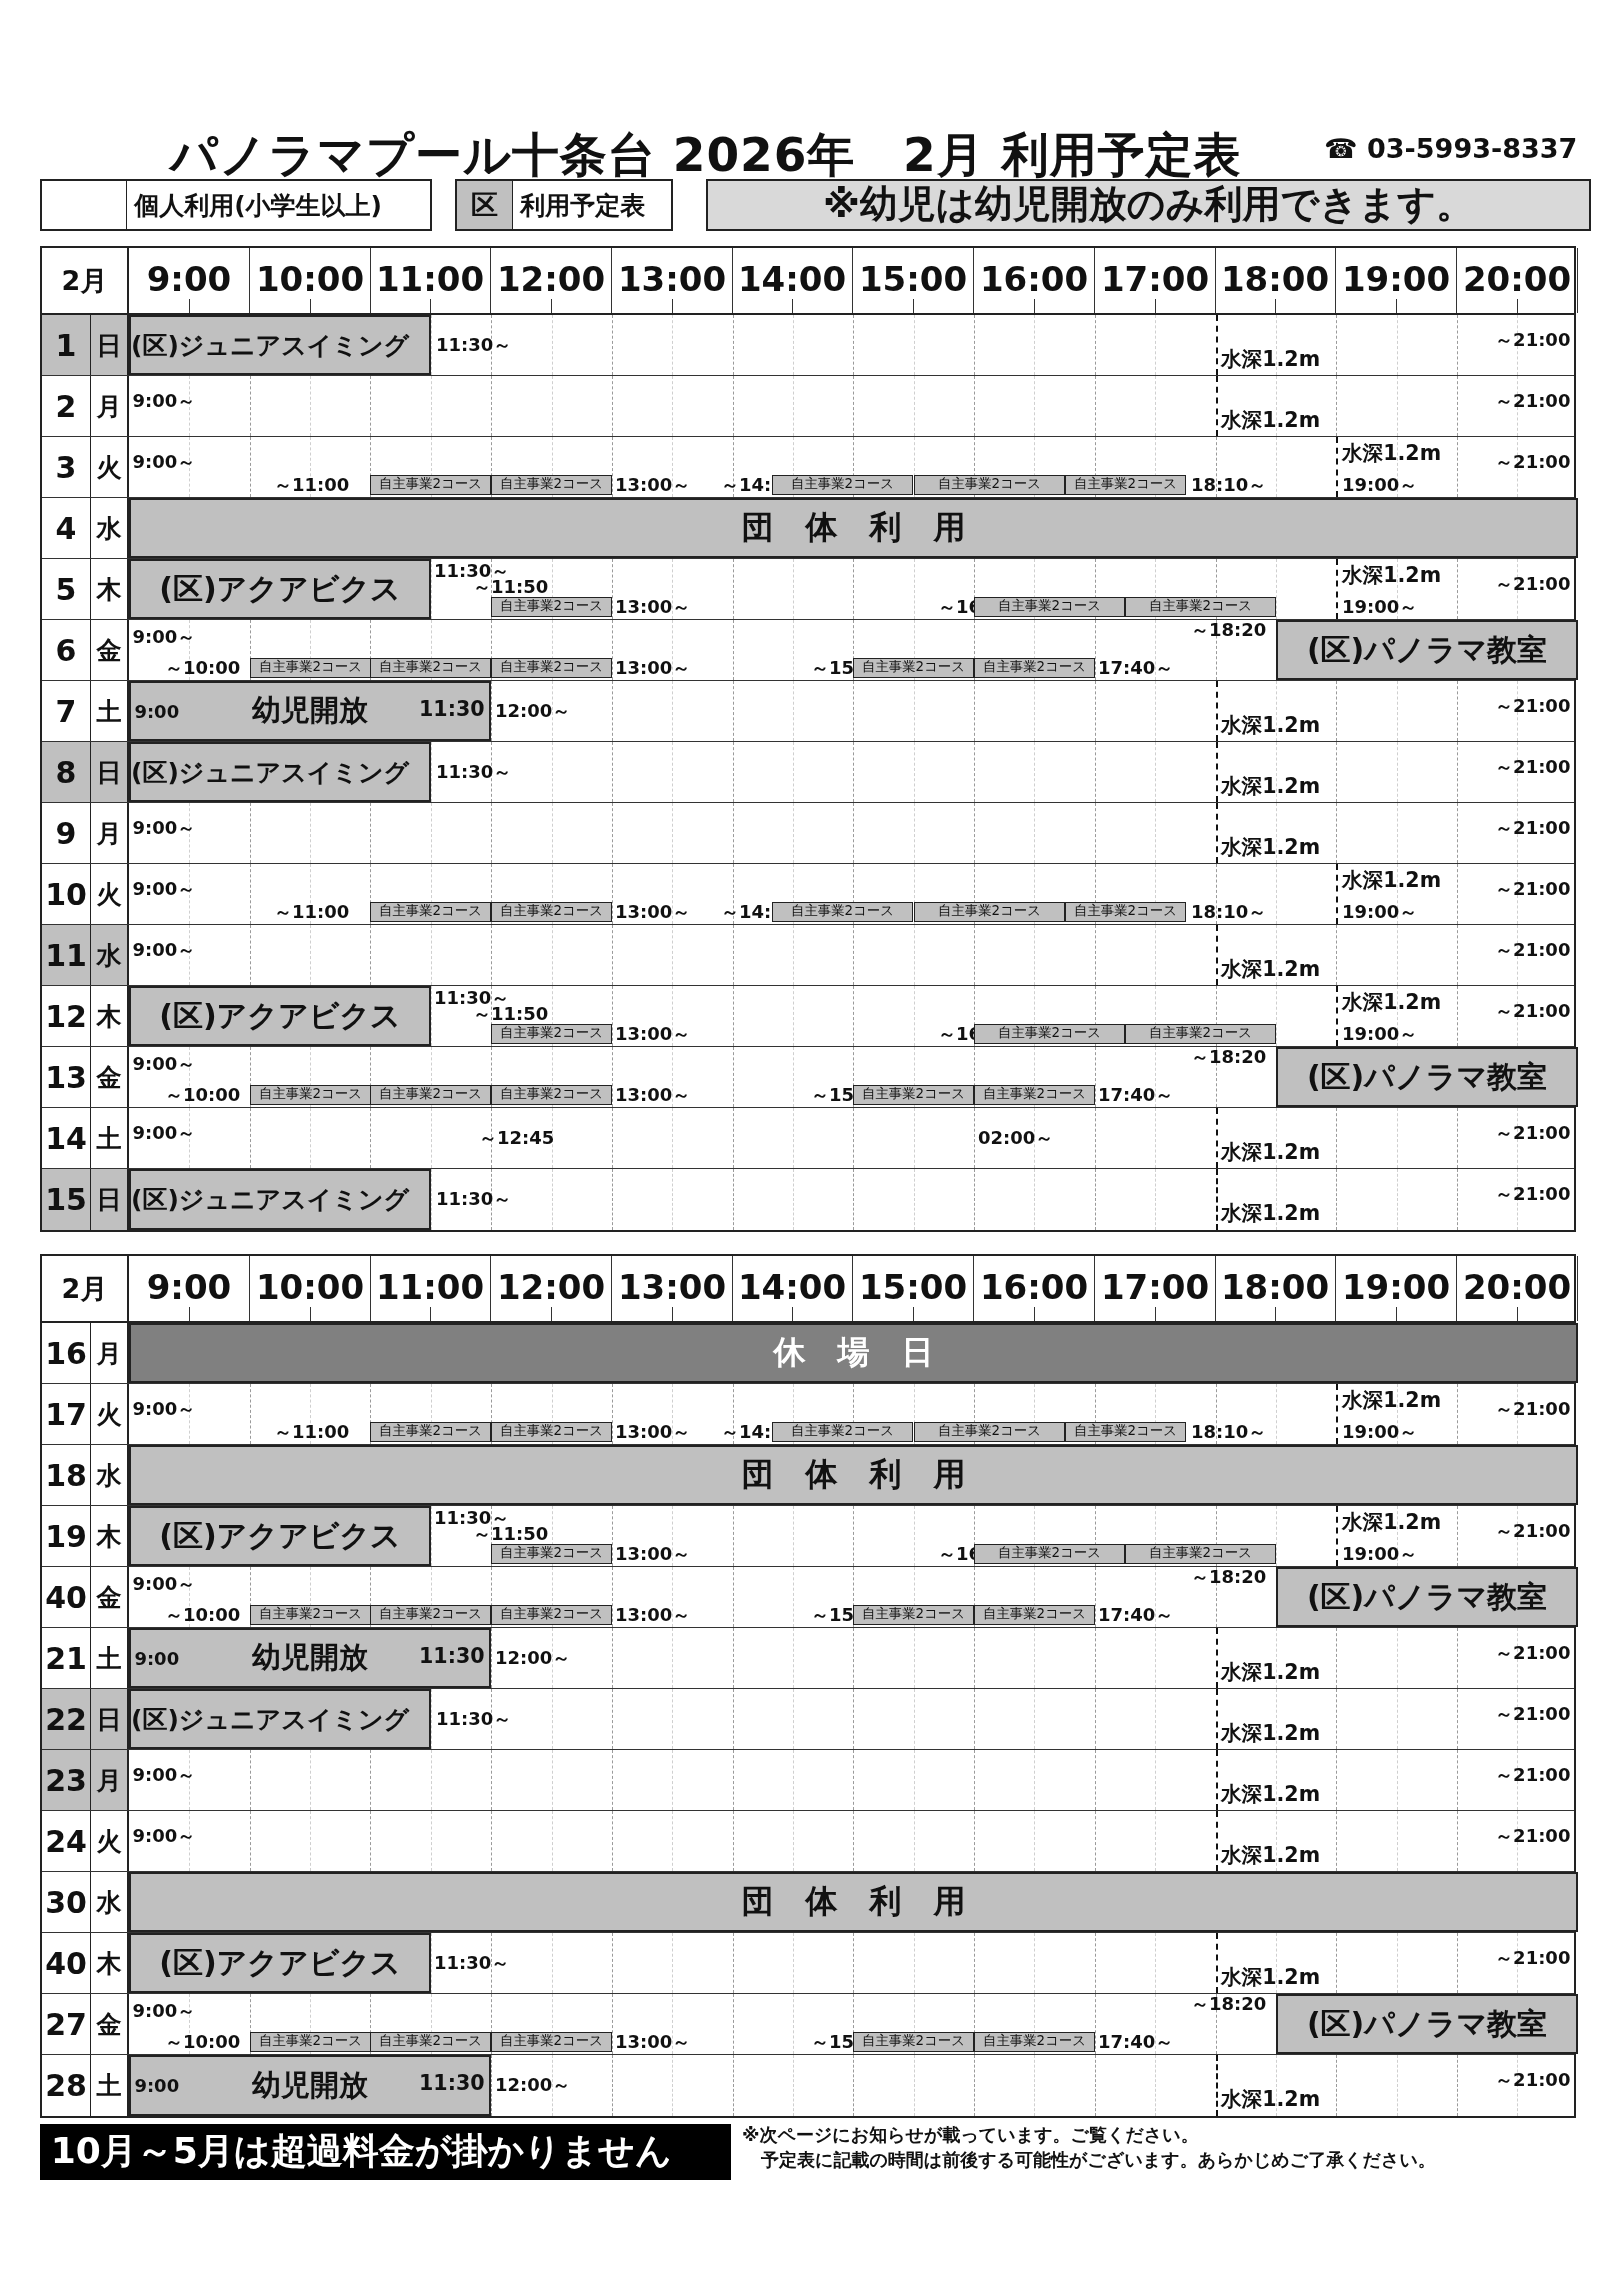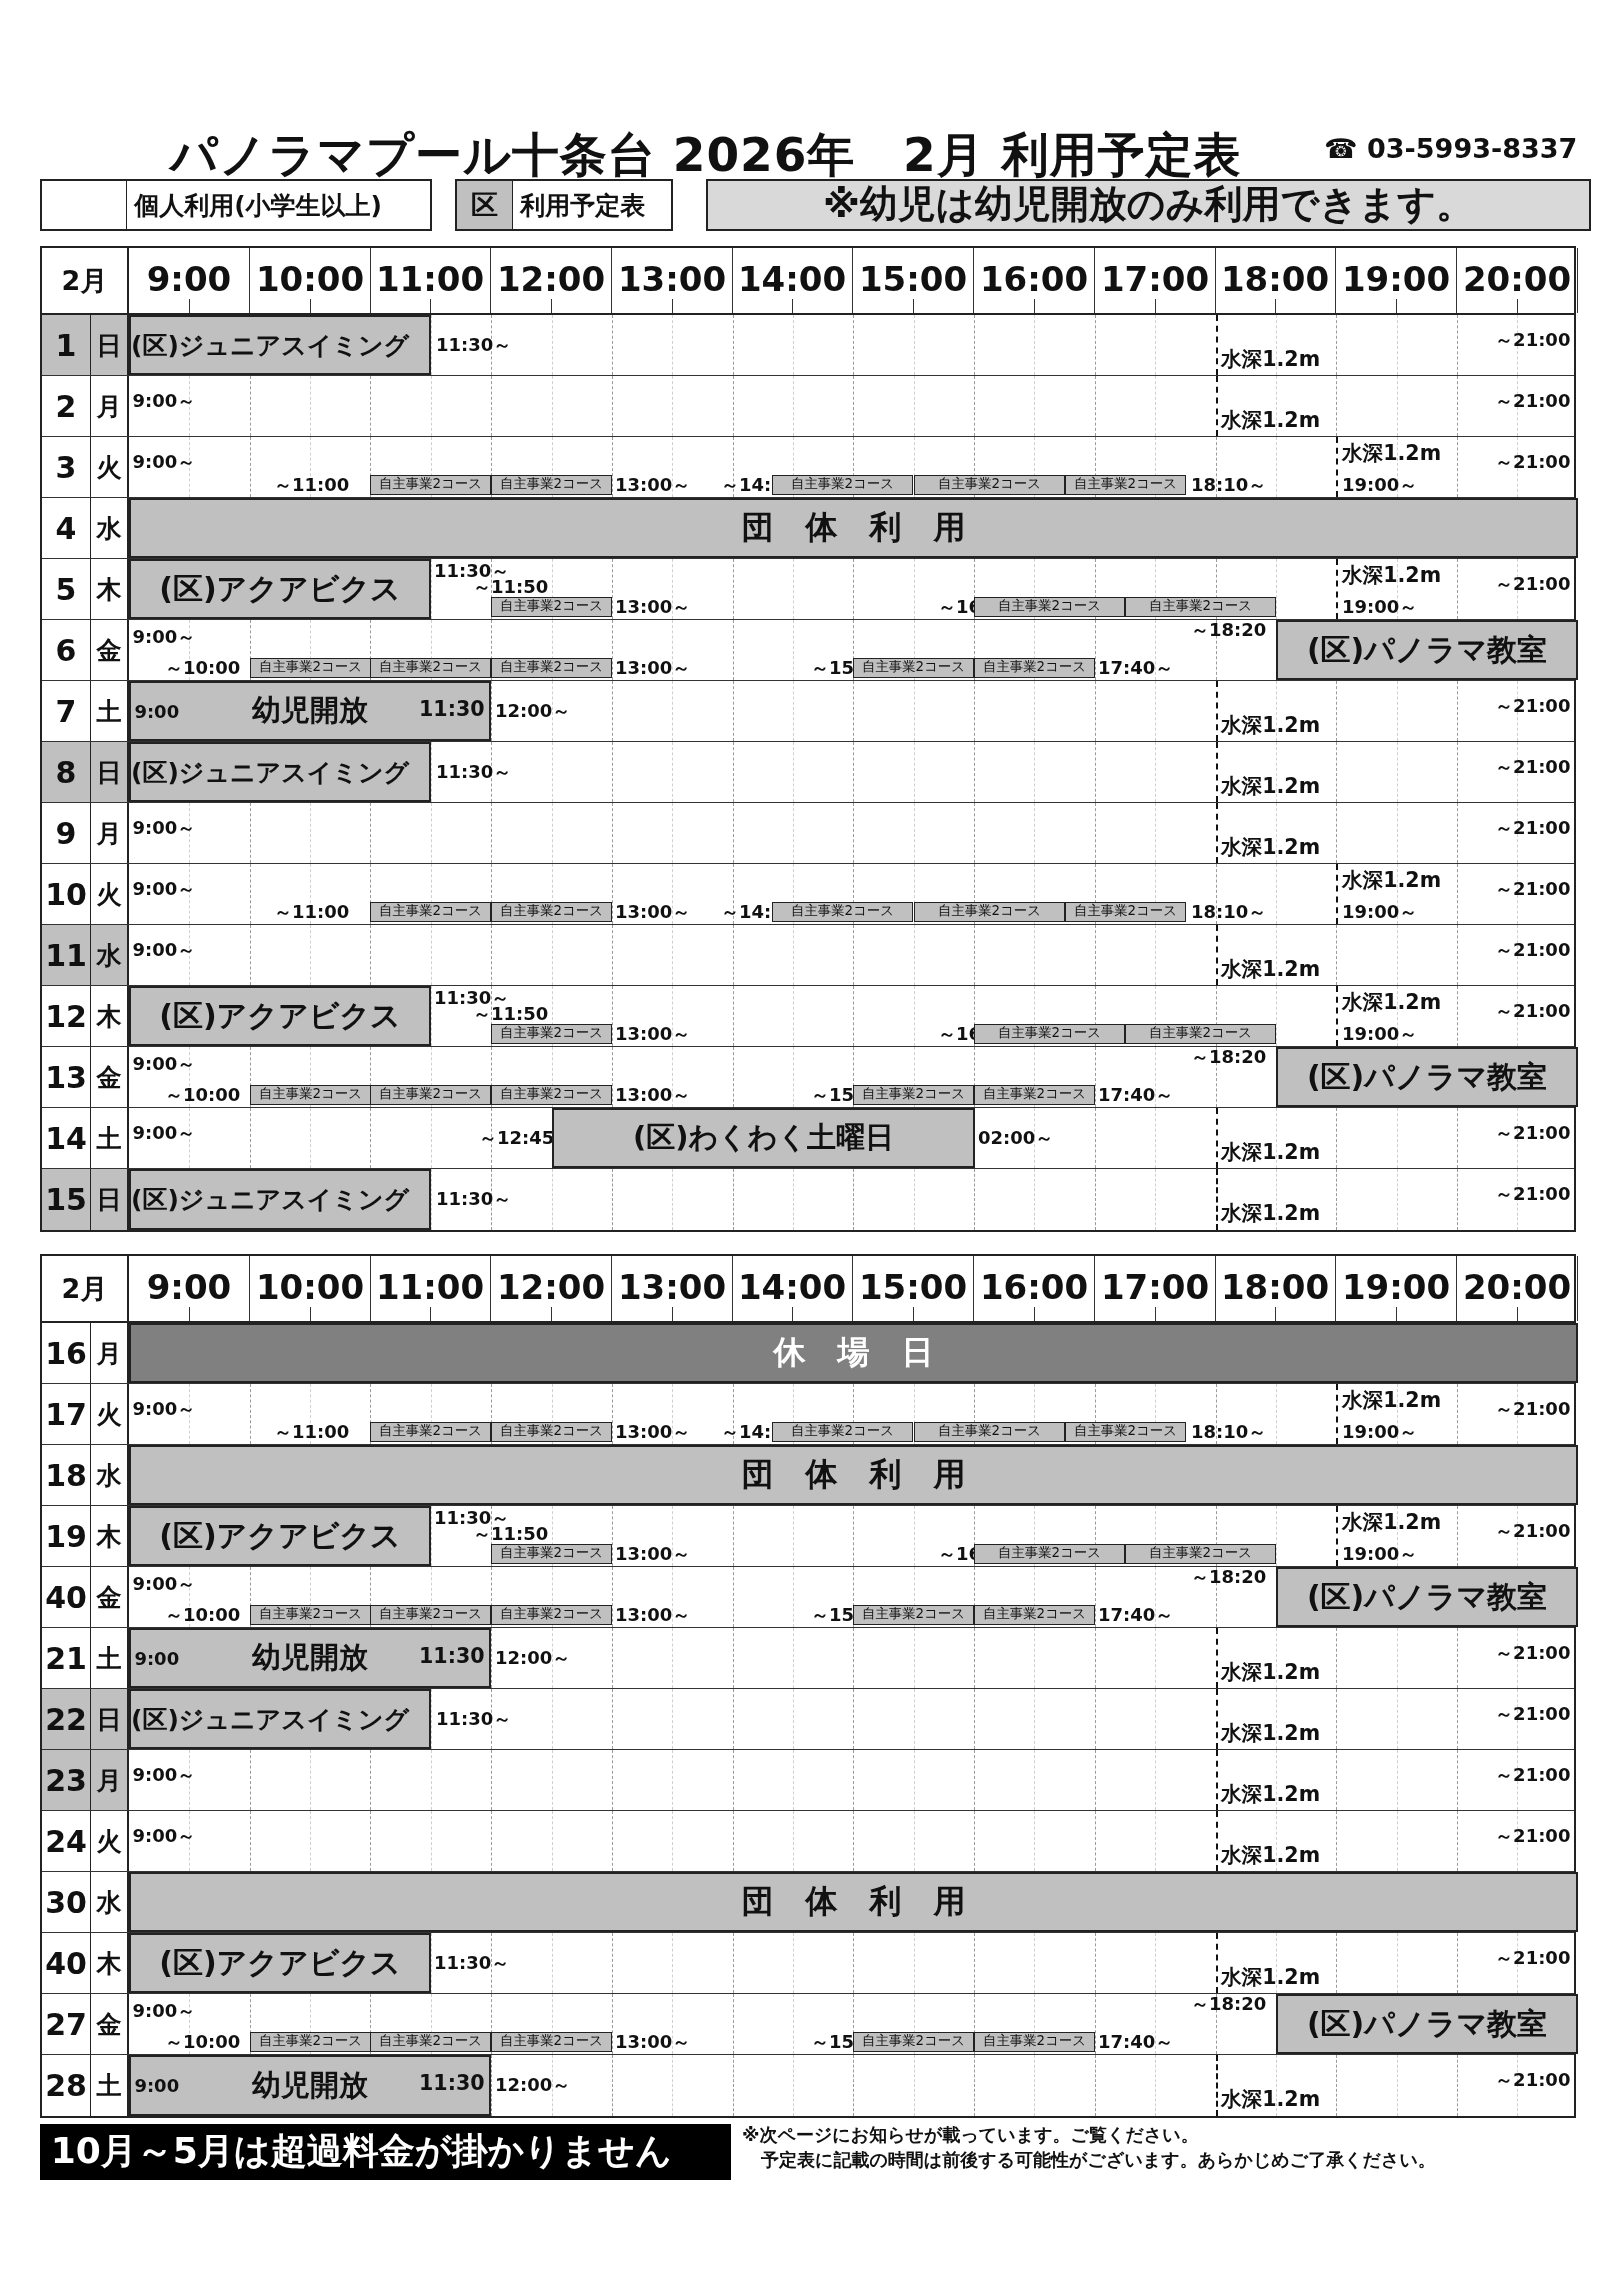--- a/index.html
+++ b/index.html
@@ -544,21 +544,20 @@
         <div class="vline" style="left:966px;"></div>
         <div class="vline half" style="left:1026px;"></div>
         <div class="vline depth" style="left:1087px;"></div>
         <div class="vline half" style="left:1147px;"></div>
         <div class="vline" style="left:1207px;"></div>
         <div class="vline half" style="left:1268px;"></div>
         <div class="vline" style="left:1328px;"></div>
         <div class="vline half" style="left:1388px;"></div>
         <div class="t s" style="left:3.6px;top:12.5px;">9:00～</div>
         <div class="t s" style="left:350px;top:18px;">～12:45</div>
-        <div class="block" style="left:423px;width:423px;top:0;height:100%;font-size:29px;">(区)わくわく土曜日</div>
         <div class="t s" style="left:849px;top:18px;">02:00～</div>
         <div class="t m" style="left:1092px;top:30px;">水深1.2m</div>
         <div class="t s" style="right:3.6px;top:12.5px;">～21:00</div>
       </div>
     </div>
     <div class="row">
       <div class="date gray">15</div>
       <div class="dow gray">日</div>
       <div class="grid">
         <div class="vline half" style="left:60px;"></div>

